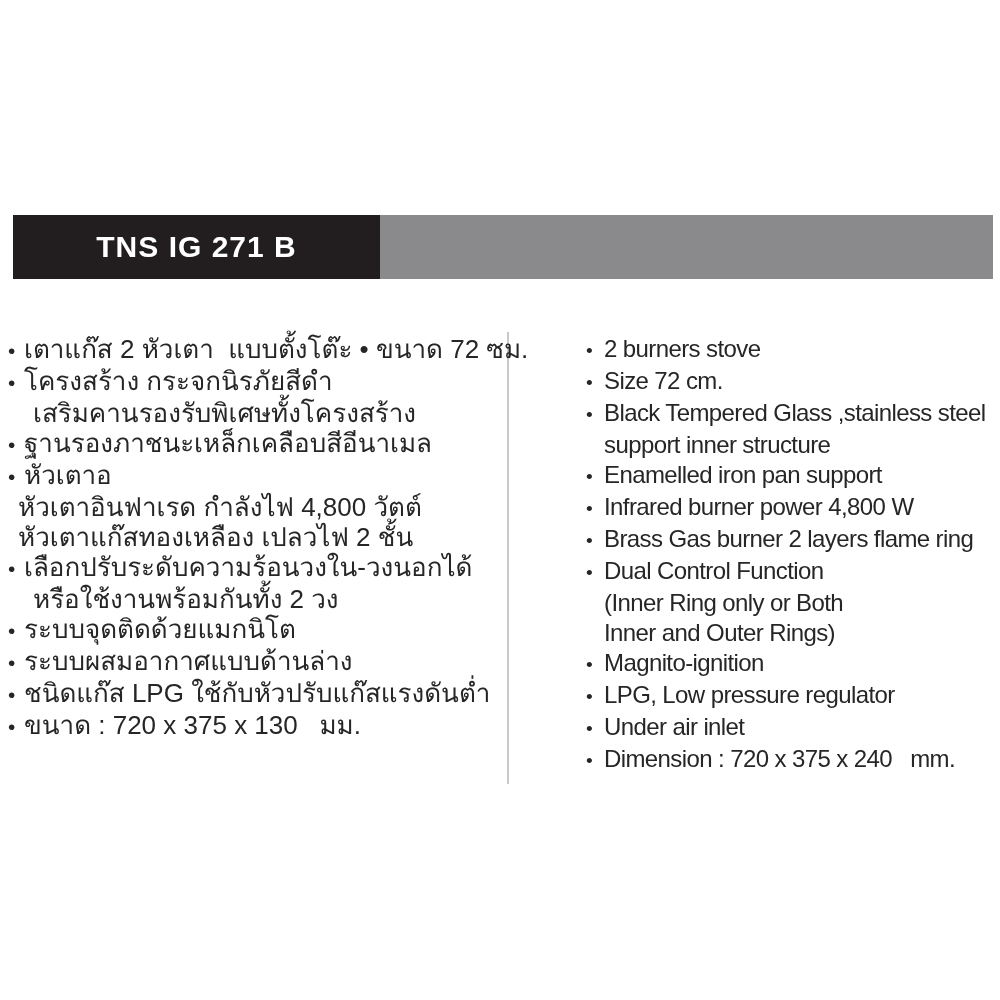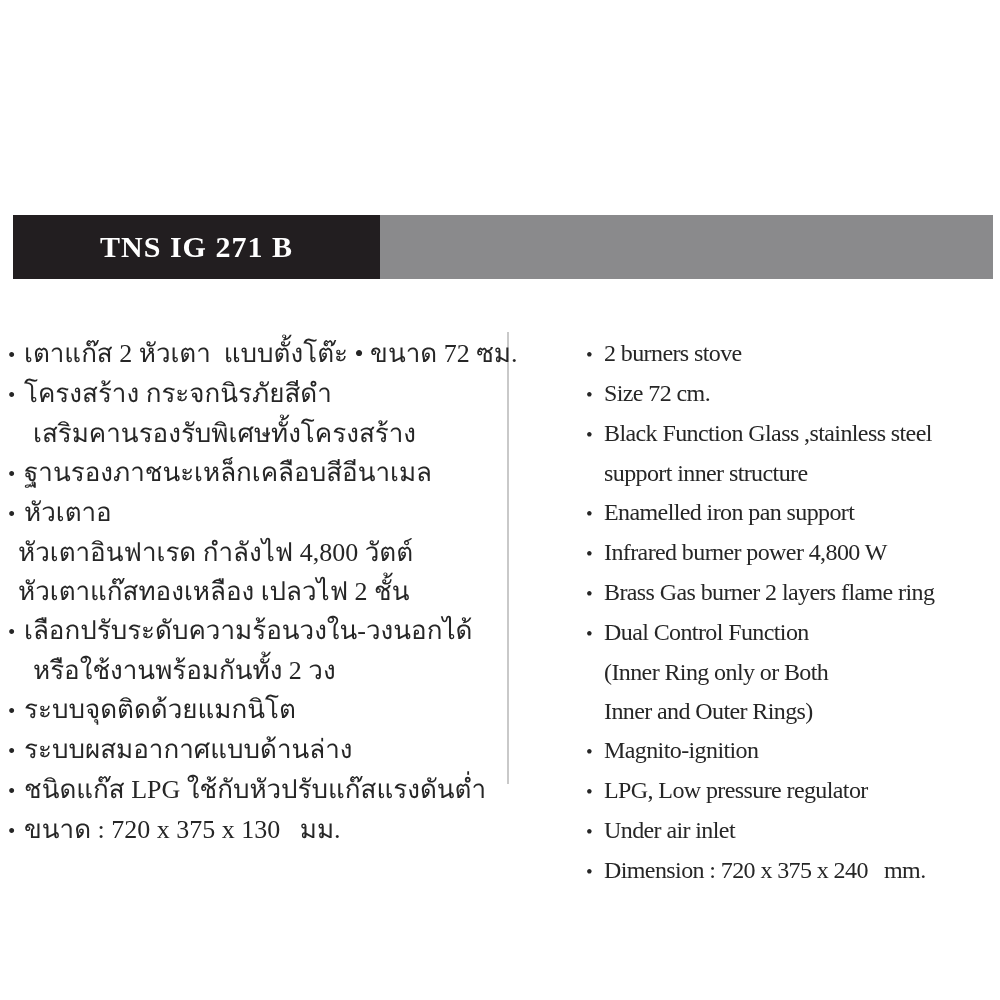--- a/index.html
+++ b/index.html
@@ -5,21 +5,21 @@
   html, body {
     margin: 0;
     padding: 0;
     background: #ffffff;
   }
   .page {
     position: relative;
     width: 1000px;
     height: 1000px;
     background: var(--page-bg, #ffffff);
-    font-family: Liberation Serif, serif;
+    font-family: Liberation Sans, sans-serif;
     color: var(--body-text, #262626);
     overflow: hidden;
   }
 
   
   .header-bar {
     position: absolute;
     left: 13px;
     top: 215px;
     width: 980px;
@@ -67,21 +67,21 @@
     width: 492px;
     font-size: 26px;
   }
   .col-english {
     left: 586px;
     width: 432px;
     font-size: 24px;
     letter-spacing: -0.6px;
   }
   .spec-row {
-    line-height: 39px;
+    line-height: 30px;
     white-space: pre;
   }
   .bullet {
     display: inline-block;
     width: 16px;
     font-size: 0.8em;
     vertical-align: baseline;
   }
   .col-english .bullet { width: 18px; }
   .indent-1 { padding-left: 25px; }  
@@ -114,21 +114,21 @@
       <div class="spec-row indent-1"><span>หรือใช้งานพร้อมกันทั้ง 2 วง</span></div>
       <div class="spec-row indent-0"><span class="bullet">•</span><span>ระบบจุดติดด้วยแมกนิโต</span></div>
       <div class="spec-row indent-0"><span class="bullet">•</span><span>ระบบผสมอากาศแบบด้านล่าง</span></div>
       <div class="spec-row indent-0"><span class="bullet">•</span><span>ชนิดแก๊ส LPG ใช้กับหัวปรับแก๊สแรงดันต่ำ</span></div>
       <div class="spec-row indent-0"><span class="bullet">•</span><span>ขนาด : 720 x 375 x 130   มม.</span></div>
     </div>
 
   <div class="col col-english" id="col-english">
       <div class="spec-row indent-0"><span class="bullet">•</span><span>2 burners stove</span></div>
       <div class="spec-row indent-0"><span class="bullet">•</span><span>Size 72 cm.</span></div>
-      <div class="spec-row indent-0"><span class="bullet">•</span><span>Black Function Glass ,stainless steel</span></div>
+      <div class="spec-row indent-0"><span class="bullet">•</span><span>Black Tempered Glass ,stainless steel</span></div>
       <div class="spec-row indent-3"><span>support inner structure</span></div>
       <div class="spec-row indent-0"><span class="bullet">•</span><span>Enamelled iron pan support</span></div>
       <div class="spec-row indent-0"><span class="bullet">•</span><span>Infrared burner power 4,800 W</span></div>
       <div class="spec-row indent-0"><span class="bullet">•</span><span>Brass Gas burner 2 layers flame ring</span></div>
       <div class="spec-row indent-0"><span class="bullet">•</span><span>Dual Control Function</span></div>
       <div class="spec-row indent-3"><span>(Inner Ring only or Both</span></div>
       <div class="spec-row indent-3"><span>Inner and Outer Rings)</span></div>
       <div class="spec-row indent-0"><span class="bullet">•</span><span>Magnito-ignition</span></div>
       <div class="spec-row indent-0"><span class="bullet">•</span><span>LPG, Low pressure regulator</span></div>
       <div class="spec-row indent-0"><span class="bullet">•</span><span>Under air inlet</span></div>

